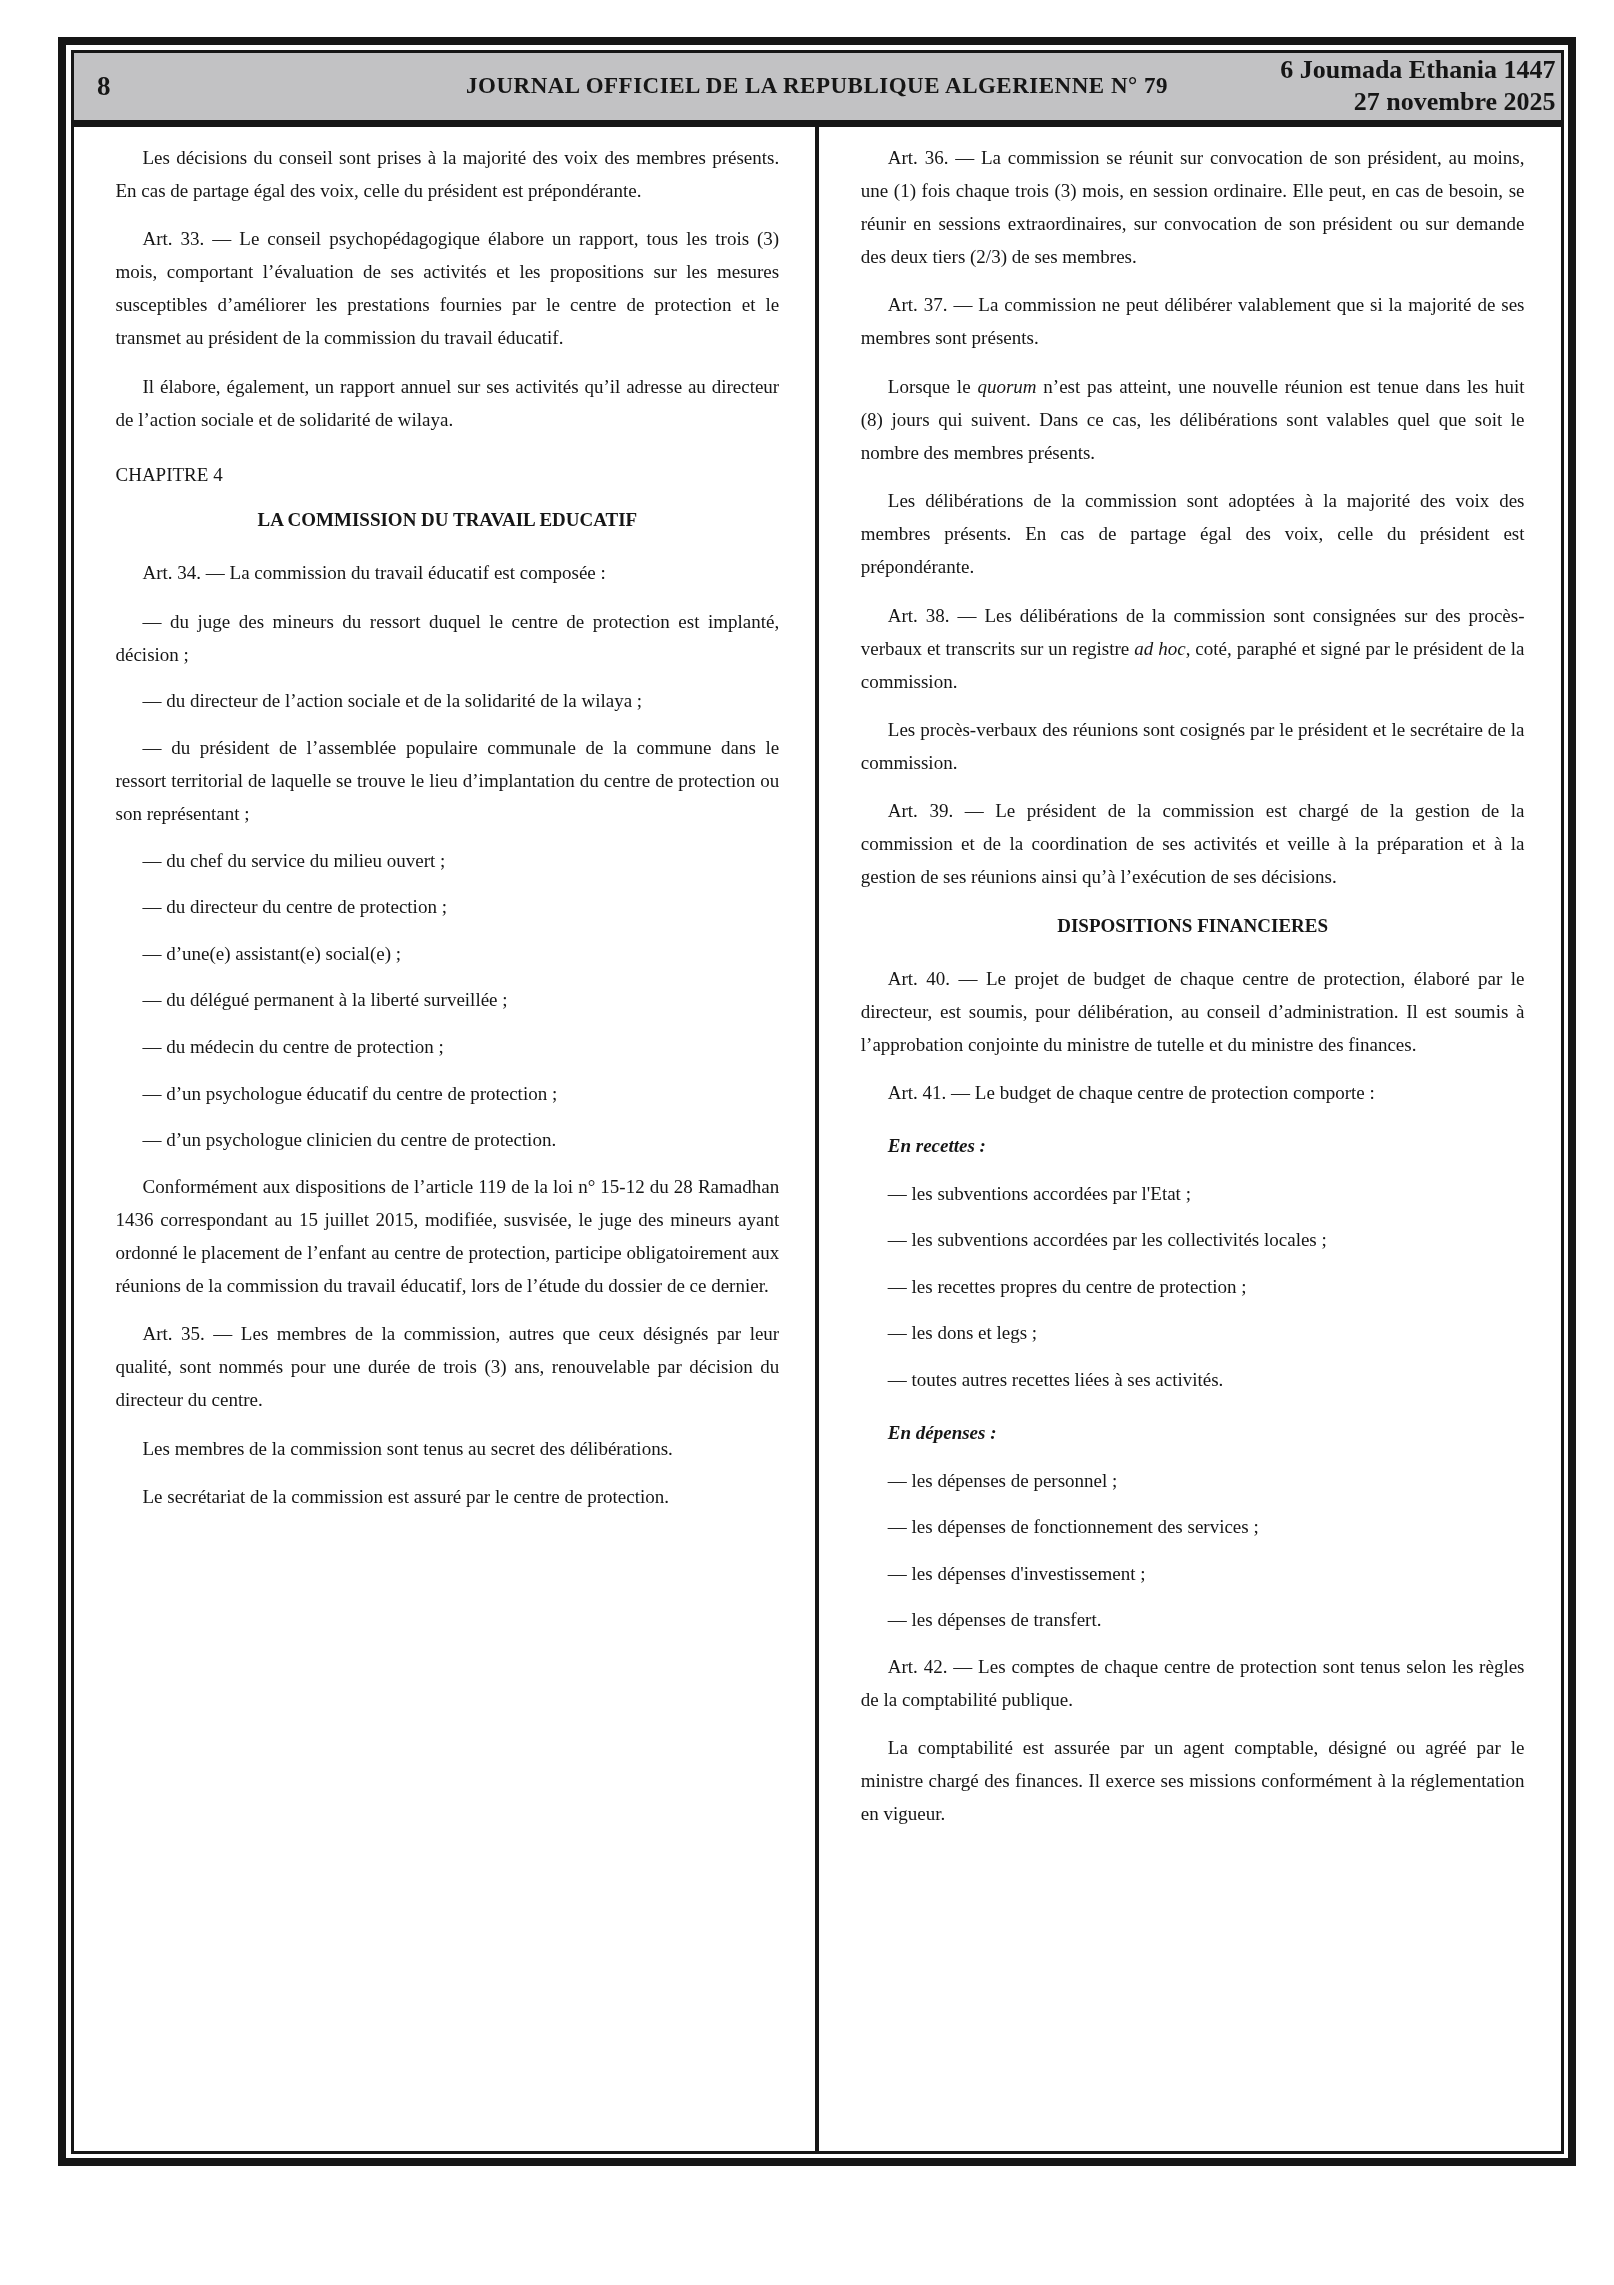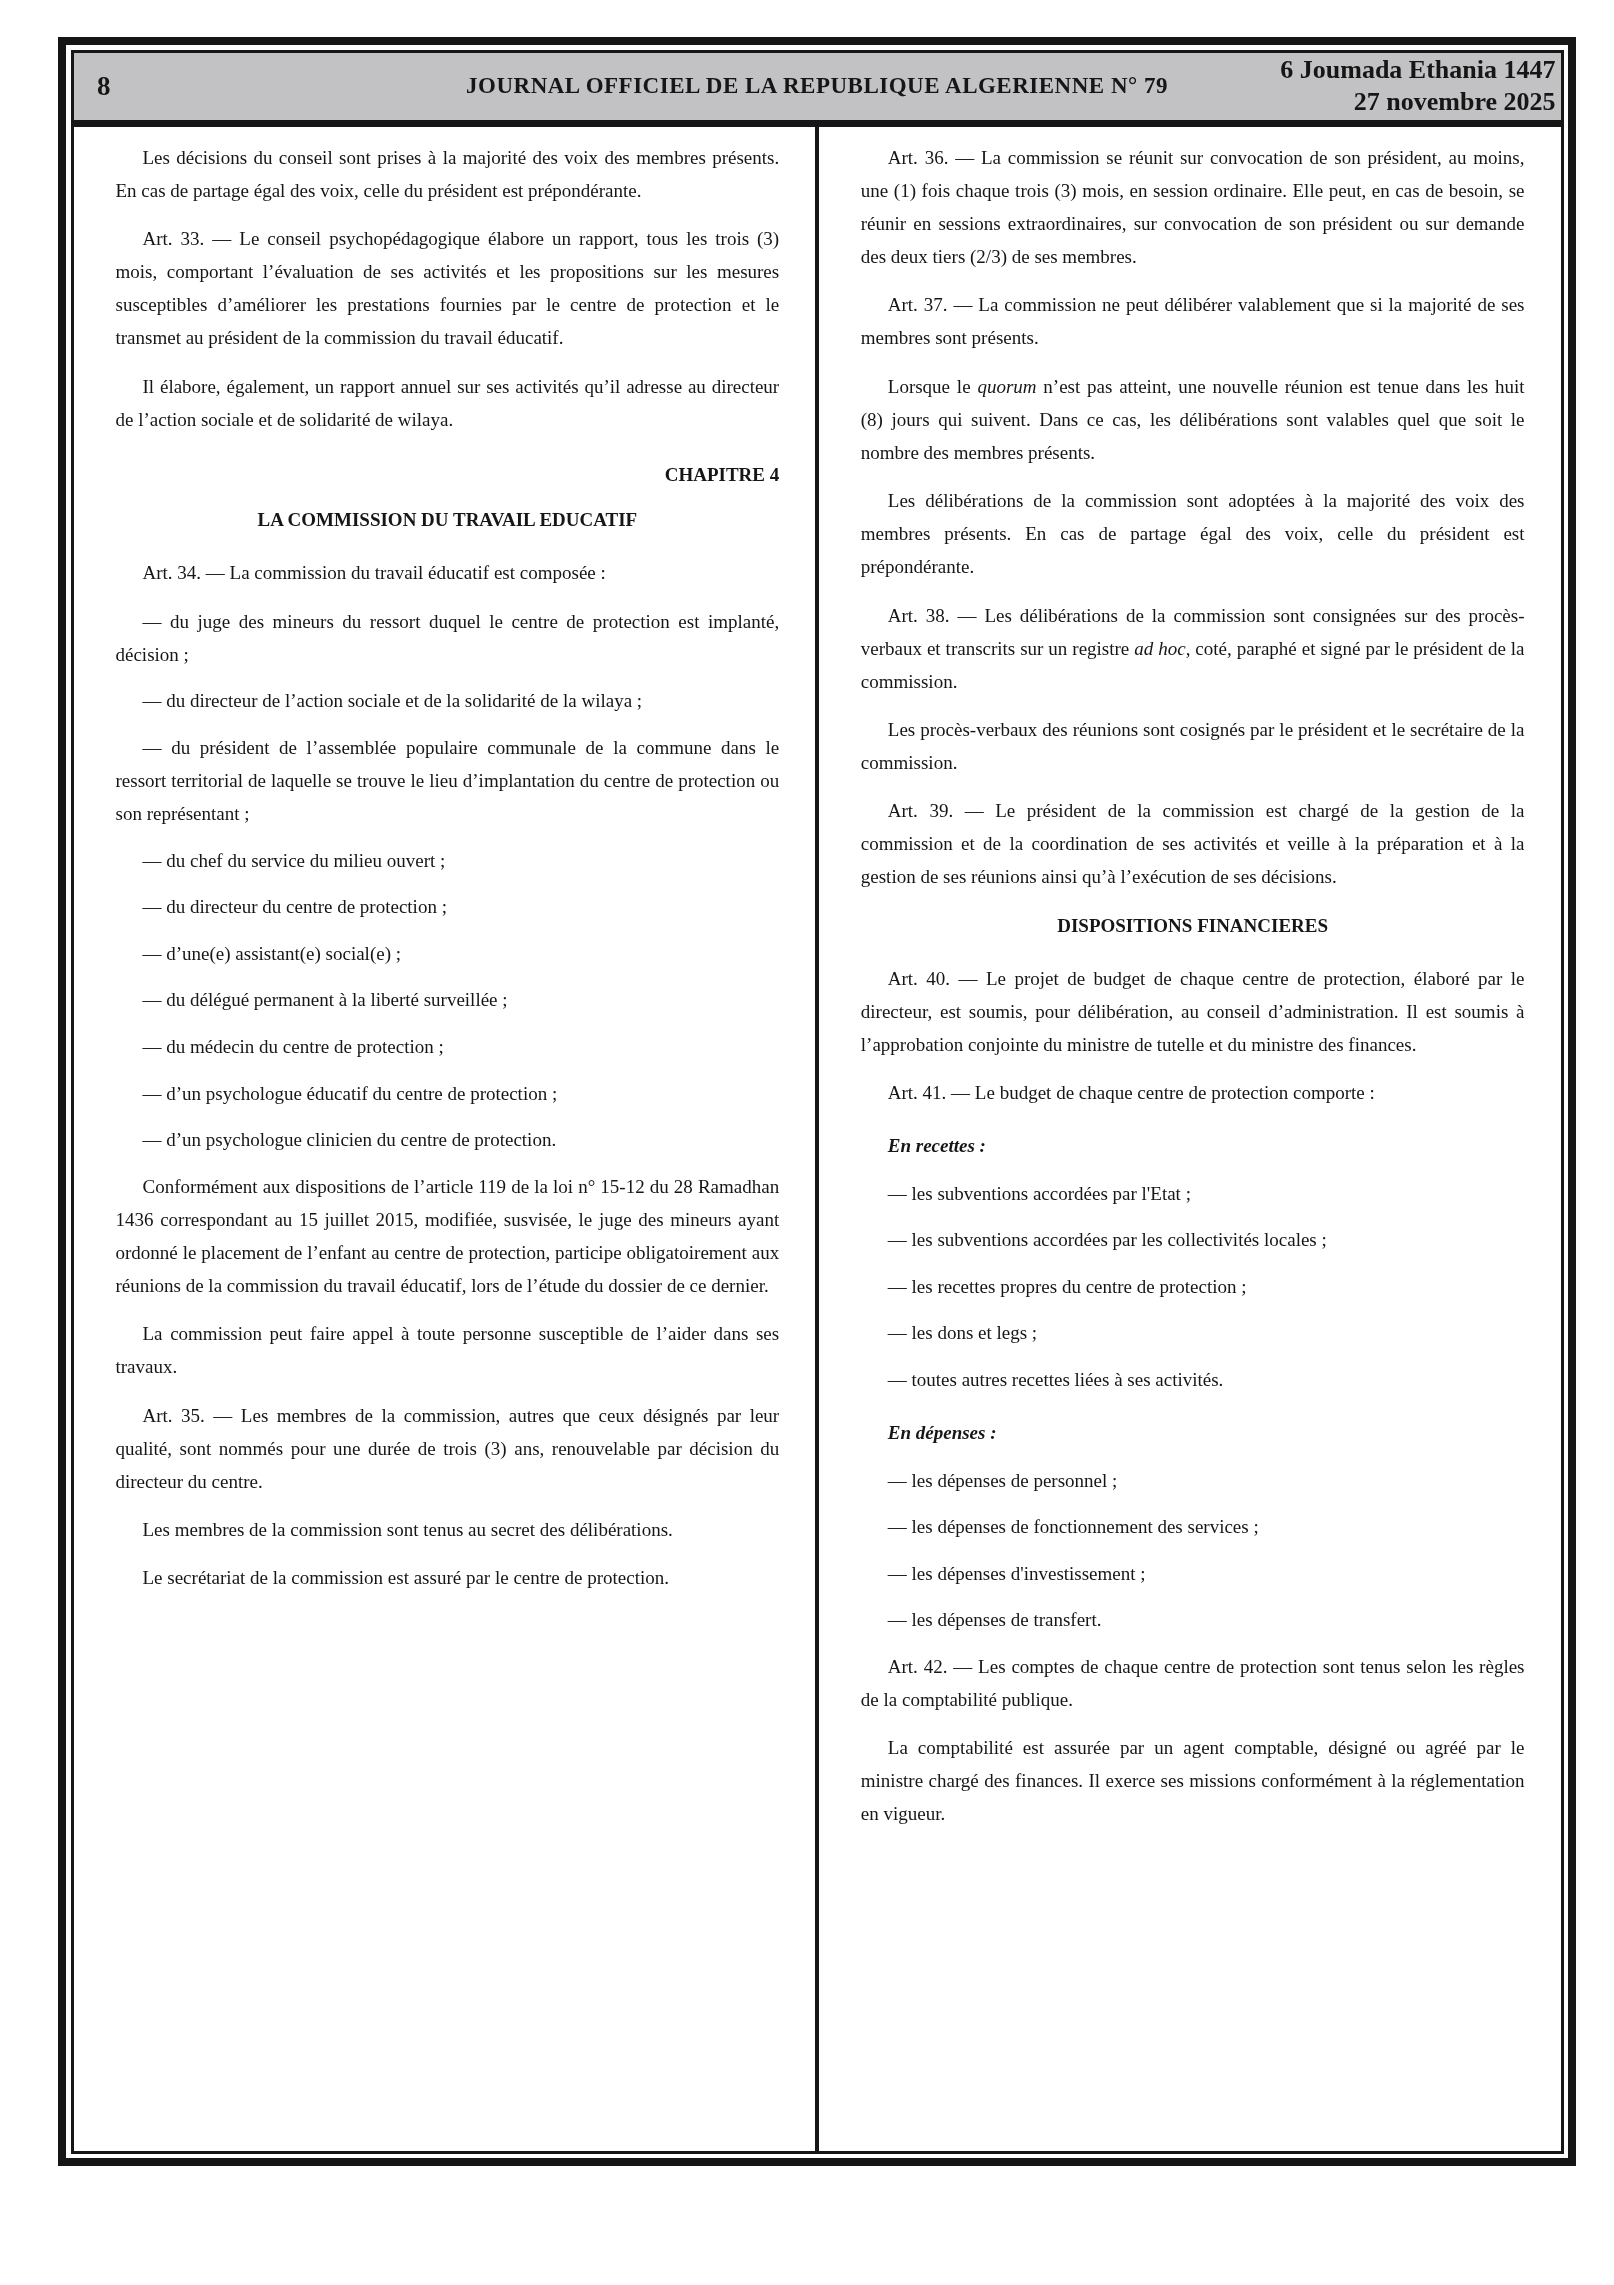--- a/index.html
+++ b/index.html
@@ -60,23 +60,22 @@
     flex:0 0 3.6px;
     background:#161616;
   }
   .blk{
     margin:0 0 15.4px 0;
     font-size:19px;line-height:33px;
     text-align:justify;text-indent:27px;
   }
   .blk.li{margin-bottom:13.6px;}
   .blk.chapter{
-    text-align:right;text-indent:0;
+    text-align:left;text-indent:0;
     margin:22px 0 12.7px 0;
-    font-weight:bold;
   }
   .blk.section{
     text-align:center;text-indent:0;font-weight:bold;
     margin:7.2px 0 20px 0;
   }
   .blk.sub{
     font-weight:bold;text-align:left;
     margin:20px 0 14.5px 0;
     font-style:italic;
   }
@@ -109,21 +108,20 @@
             <p class="blk li">— du directeur de l’action sociale et de la solidarité de la wilaya ;</p>
             <p class="blk li">— du président de l’assemblée populaire communale de la commune dans le ressort territorial de laquelle se trouve le lieu d’implantation du centre de protection ou son représentant ;</p>
             <p class="blk li">— du chef du service du milieu ouvert ;</p>
             <p class="blk li">— du directeur du centre de protection ;</p>
             <p class="blk li">— d’une(e) assistant(e) social(e) ;</p>
             <p class="blk li">— du délégué permanent à la liberté surveillée ;</p>
             <p class="blk li">— du médecin du centre de protection ;</p>
             <p class="blk li">— d’un psychologue éducatif du centre de protection ;</p>
             <p class="blk li">— d’un psychologue clinicien du centre de protection.</p>
             <p class="blk p">Conformément aux dispositions de l’article 119 de la loi n° 15-12 du 28 Ramadhan 1436 correspondant au 15 juillet 2015, modifiée, susvisée, le juge des mineurs ayant ordonné le placement de l’enfant au centre de protection, participe obligatoirement aux réunions de la commission du travail éducatif, lors de l’étude du dossier de ce dernier.</p>
-            <p class="blk p">La commission peut faire appel à toute personne susceptible de l’aider dans ses travaux.</p>
             <p class="blk p">Art. 35. — Les membres de la commission, autres que ceux désignés par leur qualité, sont nommés pour une durée de trois (3) ans, renouvelable par décision du directeur du centre.</p>
             <p class="blk p">Les membres de la commission sont tenus au secret des délibérations.</p>
             <p class="blk p">Le secrétariat de la commission est assuré par le centre de protection.</p>
           </div>
         <div class="divider"></div>
         <div class="col" id="right-col">
             <p class="blk p">Art. 36. — La commission se réunit sur convocation de son président, au moins, une (1) fois chaque trois (3) mois, en session ordinaire. Elle peut, en cas de besoin, se réunir en sessions extraordinaires, sur convocation de son président ou sur demande des deux tiers (2/3) de ses membres.</p>
             <p class="blk p">Art. 37. — La commission ne peut délibérer valablement que si la majorité de ses membres sont présents.</p>
             <p class="blk p">Lorsque le <i>quorum</i> n’est pas atteint, une nouvelle réunion est tenue dans les huit (8) jours qui suivent. Dans ce cas, les délibérations sont valables quel que soit le nombre des membres présents.</p>
             <p class="blk p">Les délibérations de la commission sont adoptées à la majorité des voix des membres présents. En cas de partage égal des voix, celle du président est prépondérante.</p>

